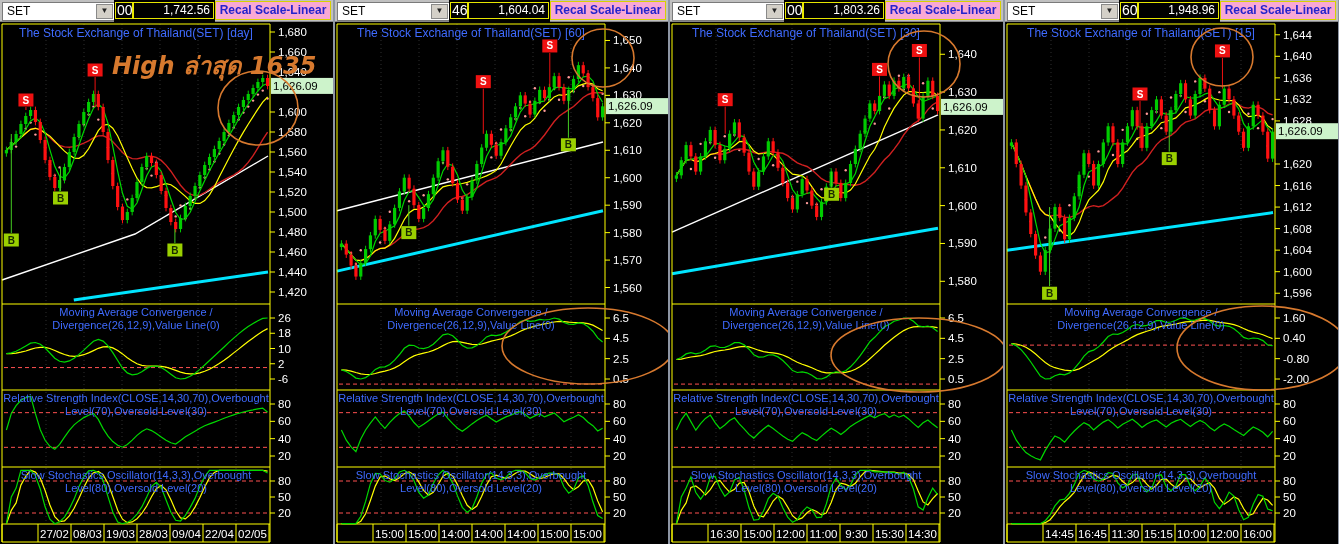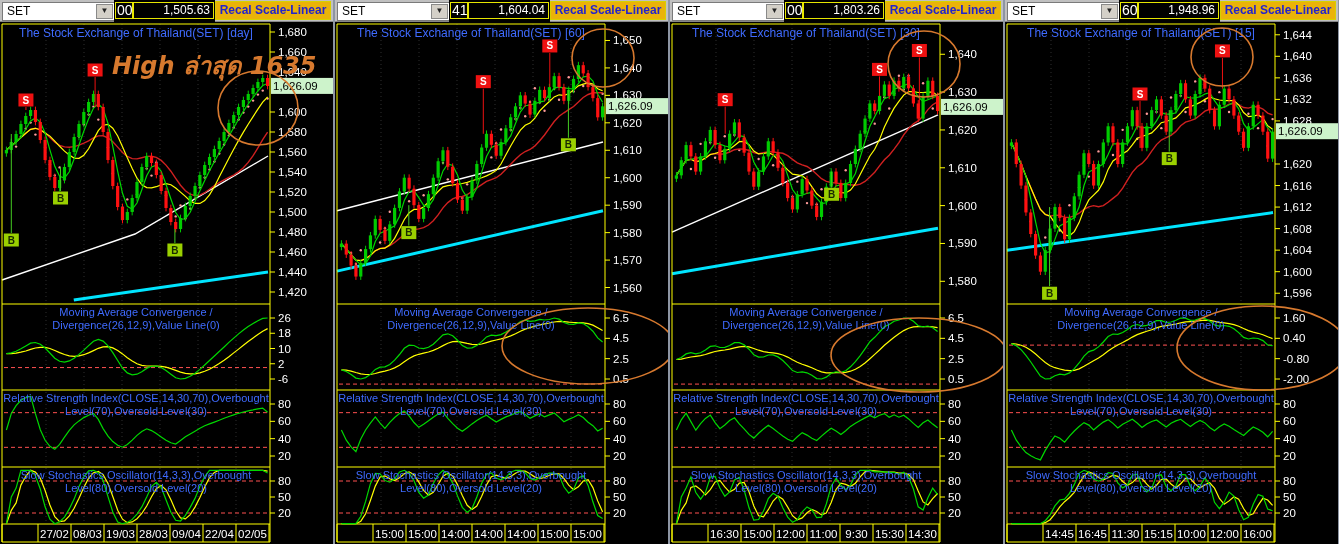--- a/index.html
+++ b/index.html
@@ -11,40 +11,40 @@
   .combo{position:absolute;left:2px;top:2px;width:111px;height:17px;background:#fff;
          border:1px solid #7a7a7a;font-size:12px;color:#000;}
   .combo-text{position:absolute;left:4px;top:1px;line-height:15px;}
   .combo-btn{position:absolute;right:1px;top:1px;width:15px;height:13px;background:#d4d0c8;
              border:1px solid #898989;font-size:8px;color:#222;text-align:center;line-height:12px;cursor:pointer;}
   .blackstrip{position:absolute;left:114px;top:0;width:101px;height:22px;background:#000;}
   .mini{position:absolute;left:1px;top:2px;width:15px;height:15px;background:#000;
         border:1px solid #e6e600;color:#fff;font-size:14px;line-height:15px;padding-left:1px;}
   .pricebox{position:absolute;left:19px;top:2px;width:76px;height:15px;background:#000;
             border:1px solid #e6e600;color:#fff;font-size:12px;text-align:right;line-height:15px;padding-right:3px;}
-  .recal{position:absolute;left:215px;top:1px;width:116px;height:19px;background:#eab308;
+  .recal{position:absolute;left:215px;top:1px;width:116px;height:19px;background:#f9a8d4;
          border:1px solid #d8d000;color:#2323cd;font-weight:bold;font-size:12px;
          text-align:center;line-height:17px;padding:0;cursor:pointer;
          font-family:"Liberation Sans",sans-serif;}
   .chartwrap{position:absolute;top:22px;left:0;width:333px;height:522px;}
 </style>
 </head>
 <body>
 
 <div class="app">
 
   <div class="panel" style="left:0px">
     <div class="toolbar">
       <div class="combo">
         <span class="combo-text">SET</span>
         <span class="combo-btn">▼</span>
       </div>
       <div class="blackstrip">
         <div class="mini">00</div>
-        <div class="pricebox">1,505.63</div>
+        <div class="pricebox">1,742.56</div>
       </div>
       <button class="recal">Recal Scale-Linear</button>
     </div>
     <div class="chartwrap" id="chart0"><svg width="333" height="522" viewBox="0 0 333 522">
           <rect x="0" y="0" width="333" height="522" fill="#000"></rect>
           <line x1="46" y1="2" x2="46" y2="502" stroke="#2e2e2e" stroke-dasharray="1,3"></line>
           <line x1="84" y1="2" x2="84" y2="502" stroke="#2e2e2e" stroke-dasharray="1,3"></line>
           <line x1="122" y1="2" x2="122" y2="502" stroke="#2e2e2e" stroke-dasharray="1,3"></line>
           <line x1="160" y1="2" x2="160" y2="502" stroke="#2e2e2e" stroke-dasharray="1,3"></line>
           <line x1="198" y1="2" x2="198" y2="502" stroke="#2e2e2e" stroke-dasharray="1,3"></line>
@@ -330,21 +330,21 @@
         </svg></div>
   </div>
 
   <div class="panel" style="left:335px">
     <div class="toolbar">
       <div class="combo">
         <span class="combo-text">SET</span>
         <span class="combo-btn">▼</span>
       </div>
       <div class="blackstrip">
-        <div class="mini">41</div>
+        <div class="mini">46</div>
         <div class="pricebox">1,604.04</div>
       </div>
       <button class="recal">Recal Scale-Linear</button>
     </div>
     <div class="chartwrap" id="chart1"><svg width="333" height="522" viewBox="0 0 333 522">
           <rect x="0" y="0" width="333" height="522" fill="#000"></rect>
           <line x1="46" y1="2" x2="46" y2="502" stroke="#2e2e2e" stroke-dasharray="1,3"></line>
           <line x1="84" y1="2" x2="84" y2="502" stroke="#2e2e2e" stroke-dasharray="1,3"></line>
           <line x1="122" y1="2" x2="122" y2="502" stroke="#2e2e2e" stroke-dasharray="1,3"></line>
           <line x1="160" y1="2" x2="160" y2="502" stroke="#2e2e2e" stroke-dasharray="1,3"></line>

